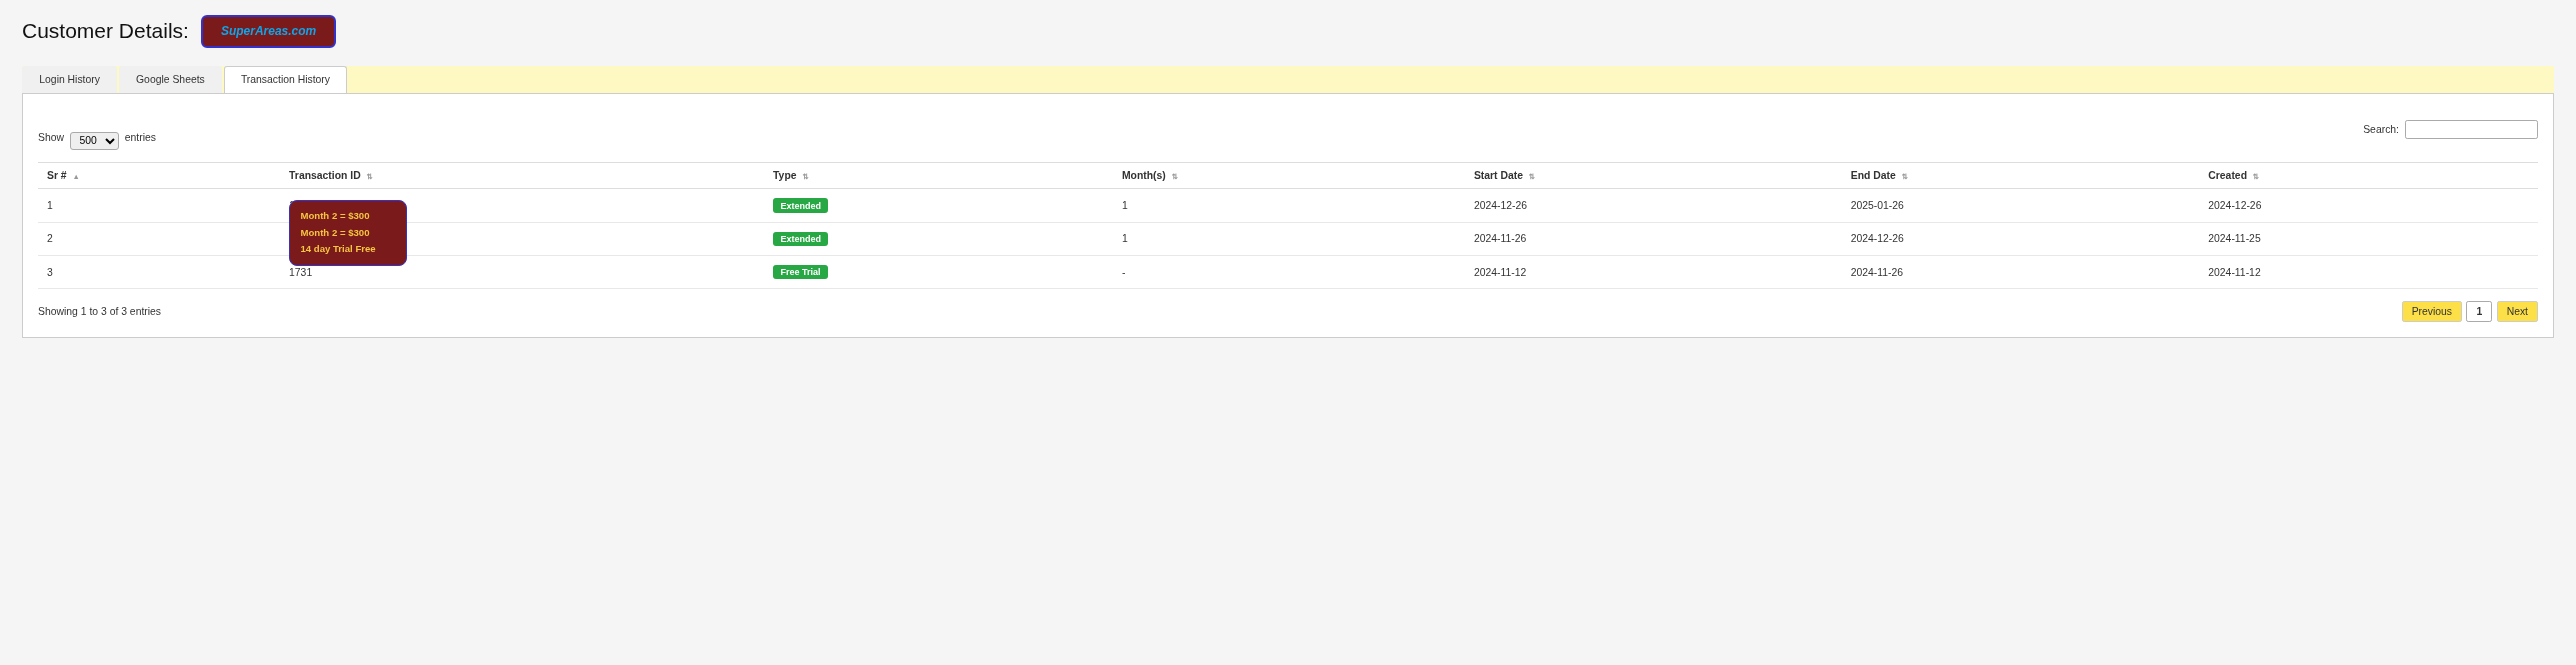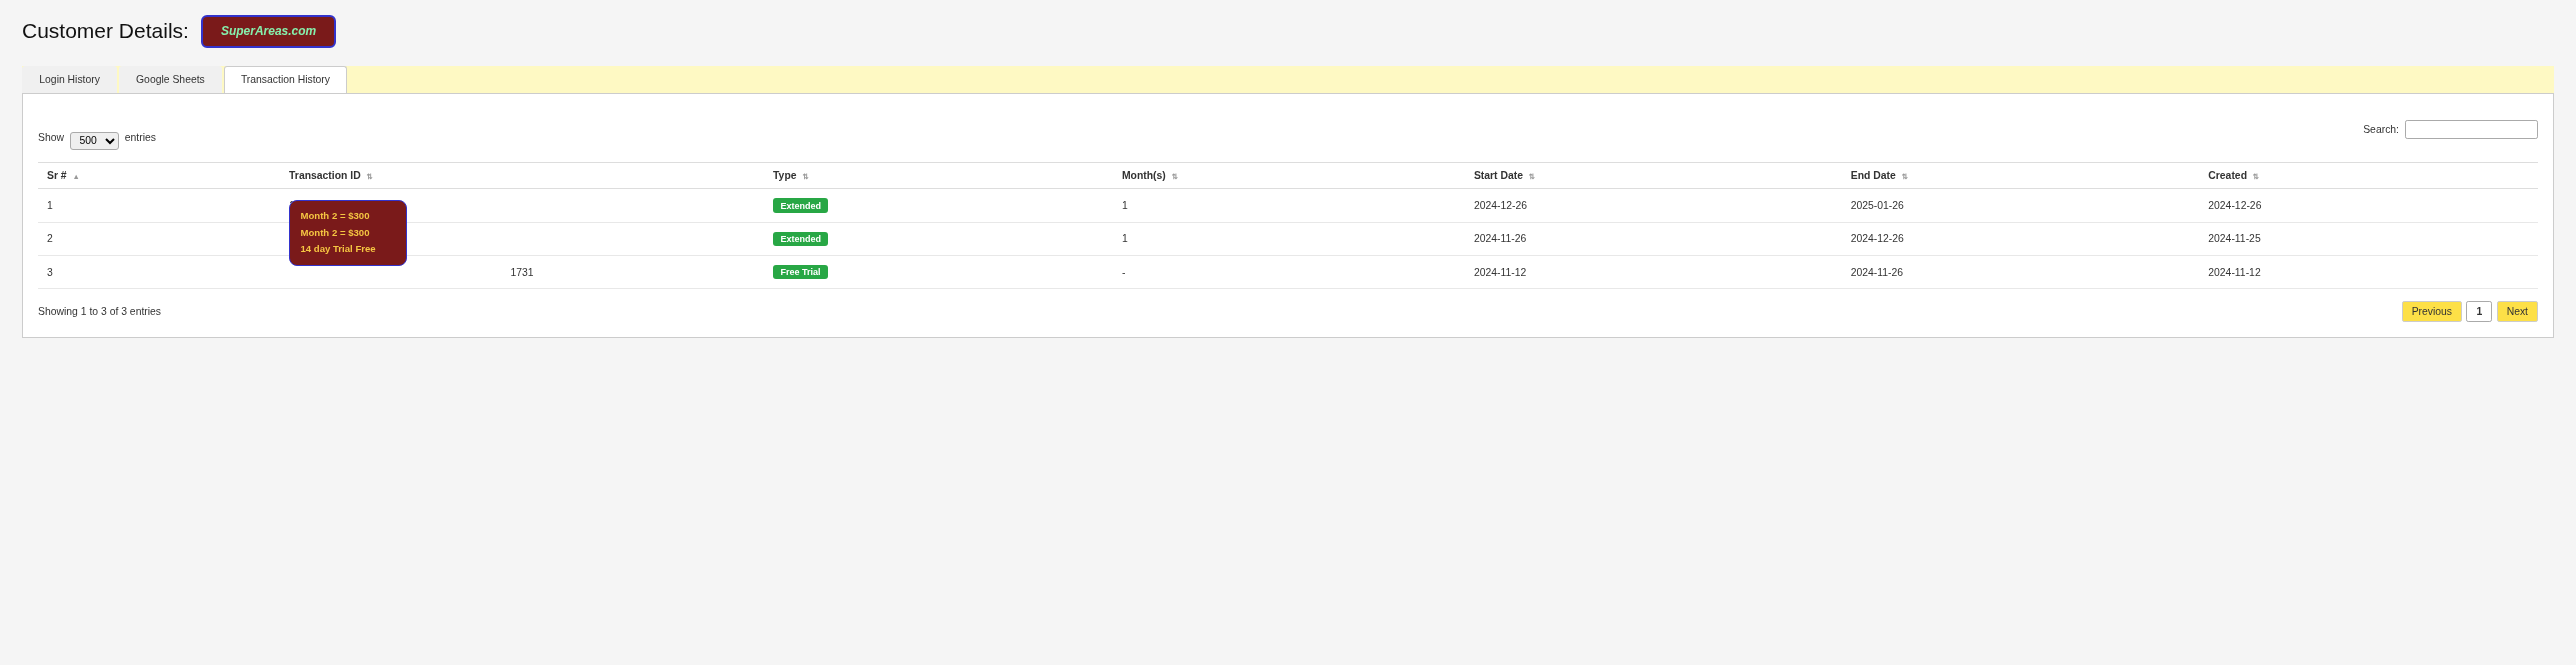--- a/index.html
+++ b/index.html
@@ -20,21 +20,21 @@
       gap: 12px;
       margin-bottom: 18px;
     }
     .page-title {
       font-size: 21px;
       font-weight: normal;
       color: #111;
     }
     .brand-button {
       background: #7a1a1a;
-      color: #86efac;
+      color: #0ea5e9;
       font-weight: bold;
       font-style: italic;
       font-size: 12px;
       border: 2.2px solid #3333cc;
       border-radius: 6px;
       padding: 7.4px 18px;
       cursor: pointer;
       white-space: nowrap;
     }
     .tabs-bar {
@@ -275,21 +275,21 @@
             <td>2</td>
             <td style="position: relative;">1732</td>
             <td><span class="badge badge-extended">Extended</span></td>
             <td>1</td>
             <td>2024-11-26</td>
             <td>2024-12-26</td>
             <td>2024-11-25</td>
           </tr>
           <tr>
             <td>3</td>
-            <td style="position: relative; text-align: center;">1731</td>
+            <td style="position: relative;">1731</td>
             <td><span class="badge badge-free-trial">Free Trial</span></td>
             <td>-</td>
             <td>2024-11-12</td>
             <td>2024-11-26</td>
             <td>2024-11-12</td>
           </tr>
         </tbody>
     </table>
 
     <div class="pagination-row">

